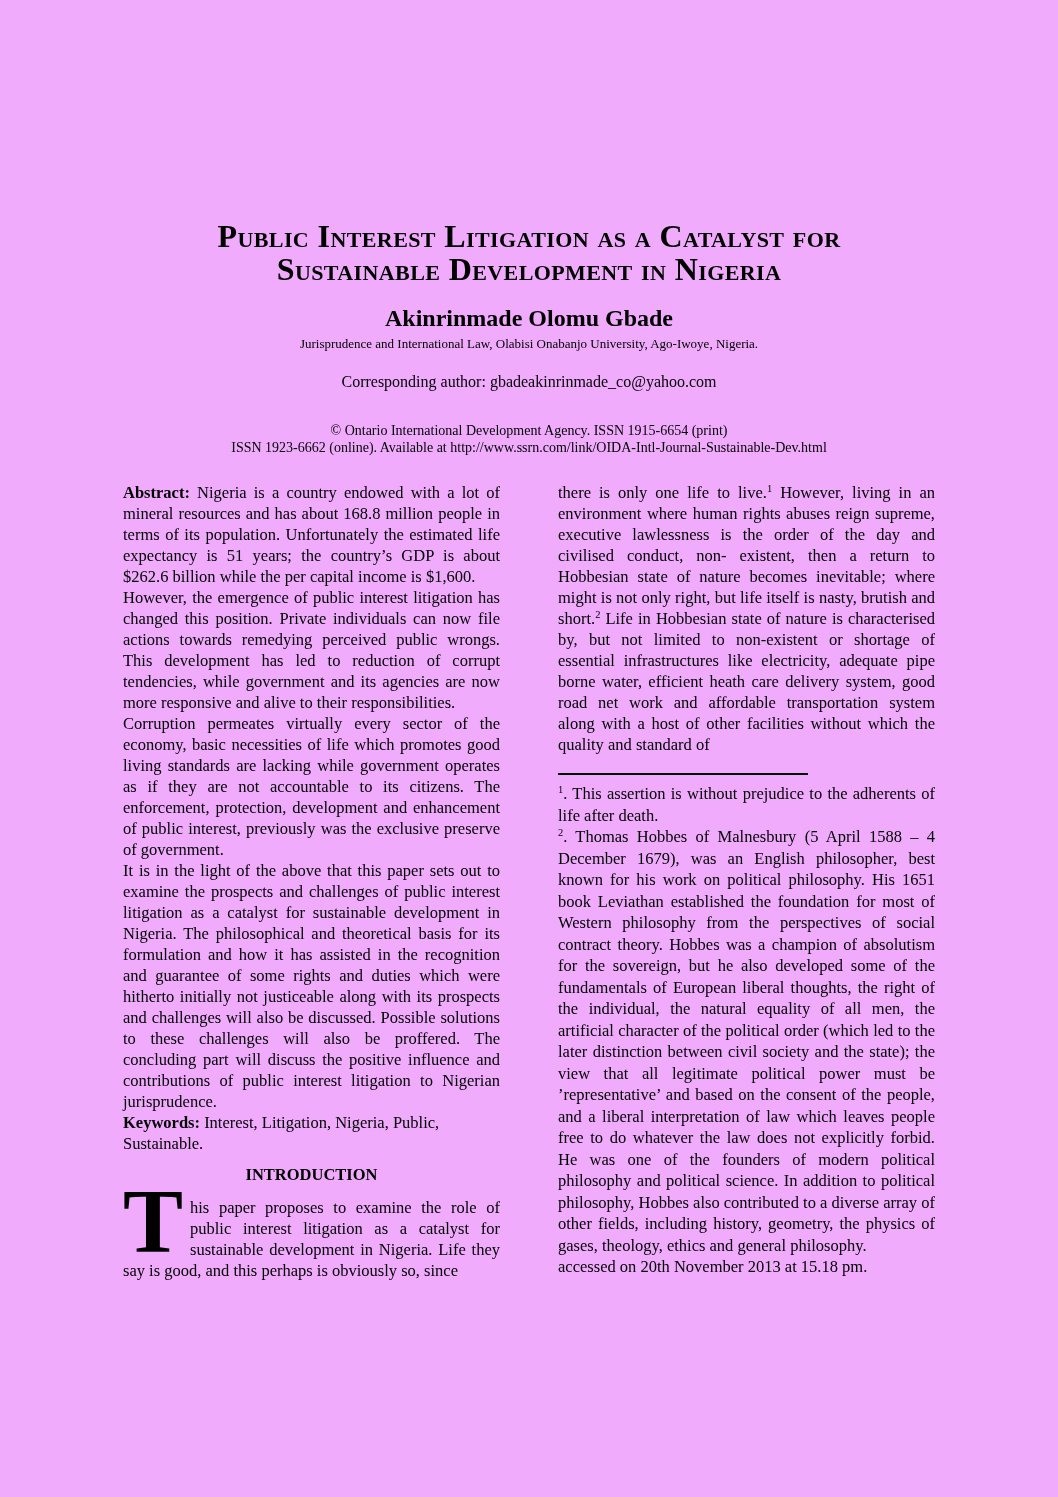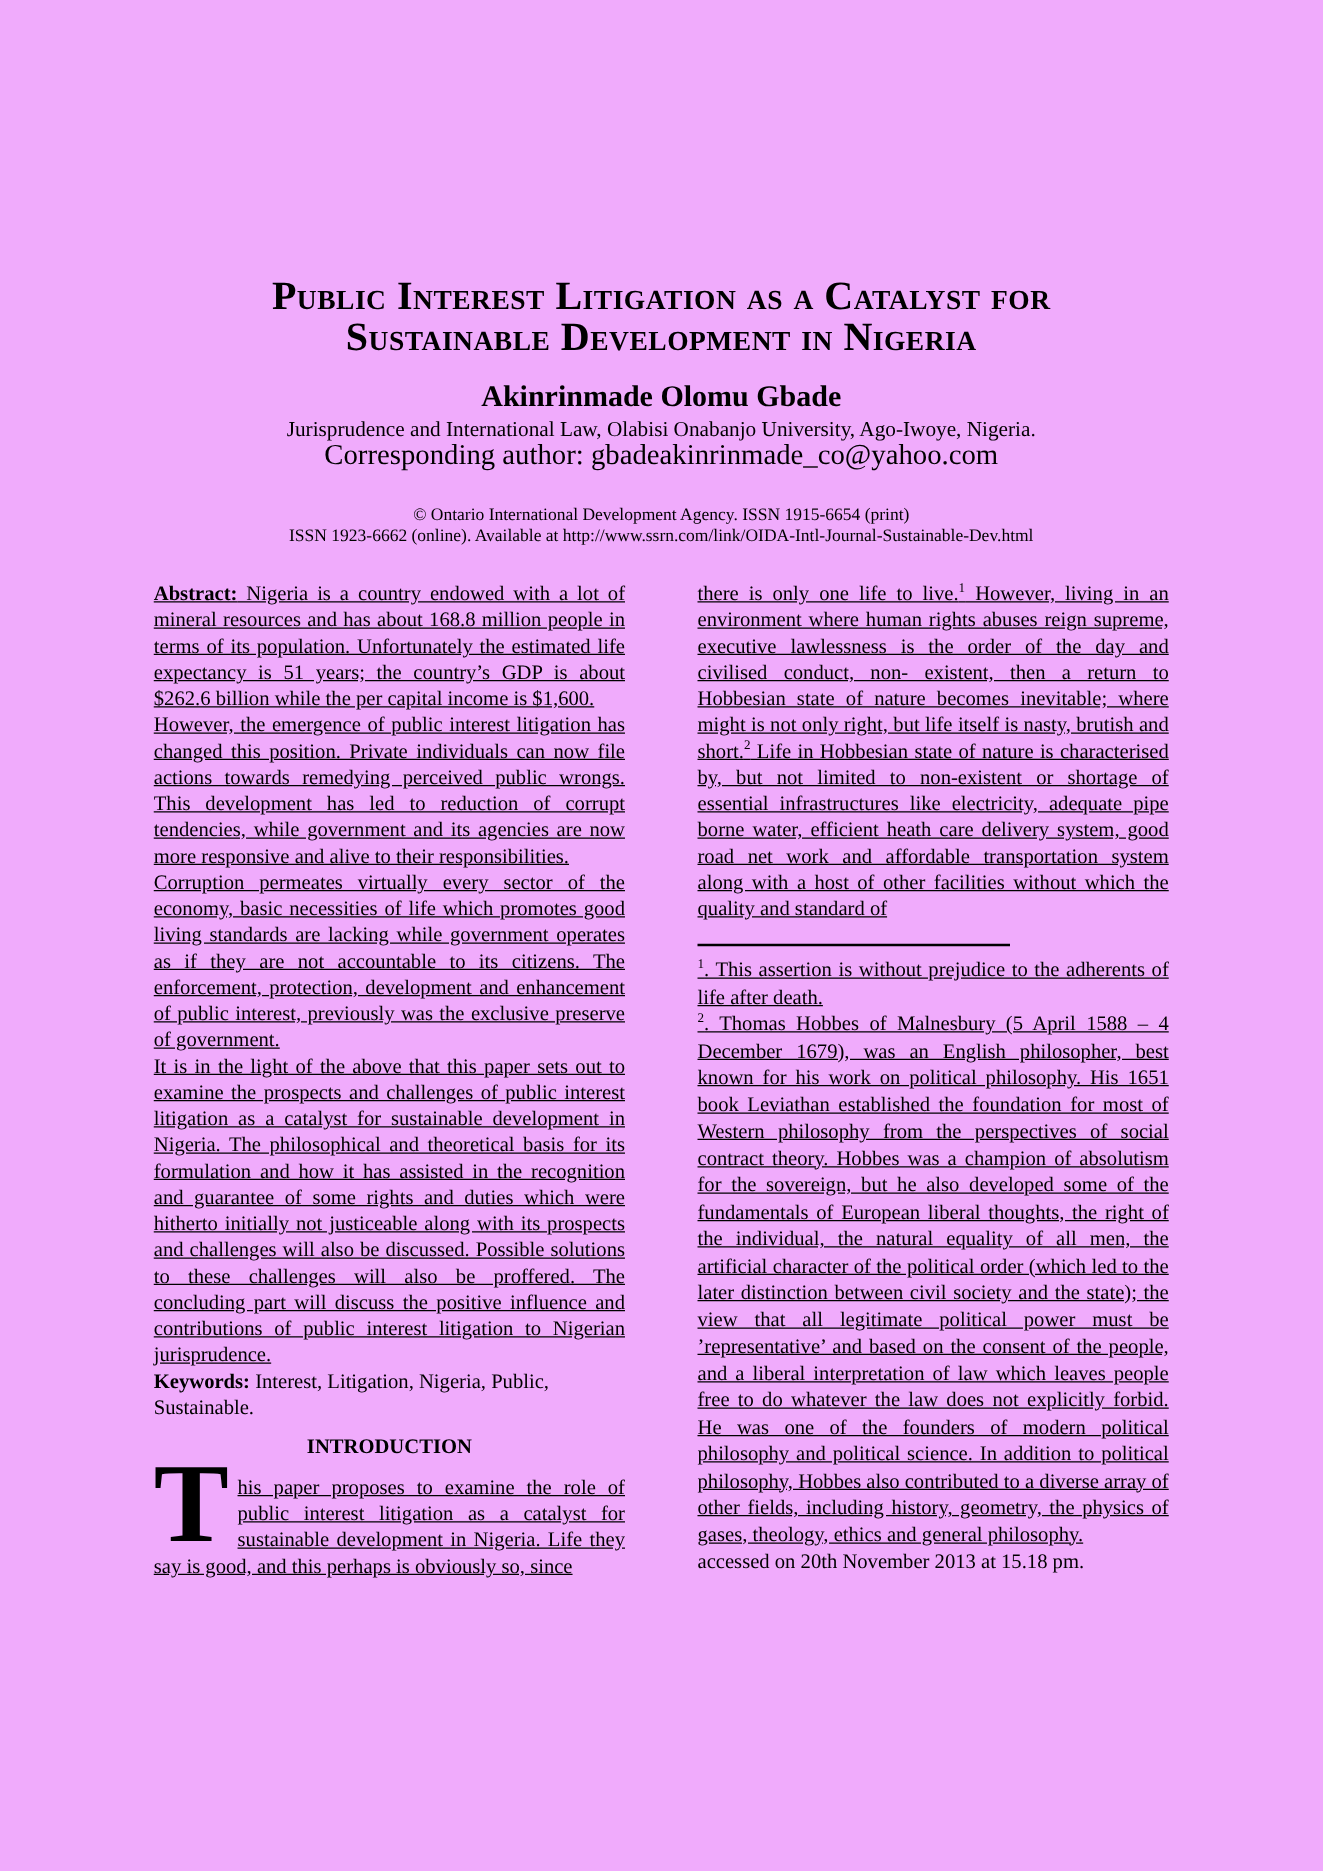--- a/index.html
+++ b/index.html
@@ -16,33 +16,33 @@
   .title {
     margin: 0;
     font-weight: bold;
     font-size: 32px;
     line-height: 33px;
     font-variant: small-caps;
     letter-spacing: 0.4px;
   }
   .tline { display: block; }
   .author { margin-top: 21px; font-weight: bold; font-size: 24px; line-height: 22px; }
-  .affil  { margin-top: 5px; font-size: 17px; line-height: 20px; font-family: Liberation Serif, serif; }
-  .corresp{ margin-top: 0; font-size: 23px; line-height: 20px; }
+  .affil  { margin-top: 5px; font-size: 13px; line-height: 20px; font-family: Liberation Serif, serif; }
+  .corresp{ margin-top: 18px; font-size: 16px; line-height: 20px; }
   .issn   { margin-top: 31px; font-size: 14px; line-height: 16.5px; }
   .columns {
     display: flex;
     width: 812px;
     margin: 26px 0 0 123px;
     gap: 58px;
     align-items: flex-start;
   }
   .col { width: 377px; font-size: 16.5px; line-height: 21px; }
   .col p { margin: 0; }
-  .just { text-align: justify; text-decoration: underline; }
+  .just { text-align: justify; }
   .keywords { margin-top: 10px; line-height: 21px; }
   .secheading {
     margin: 10px 0 12px 0;
     text-align: center;
     font-size: 16.5px;
     line-height: 21px;
     font-weight: bold;
   }
   .intro { margin-top: 10px; }
   .dropcap {

